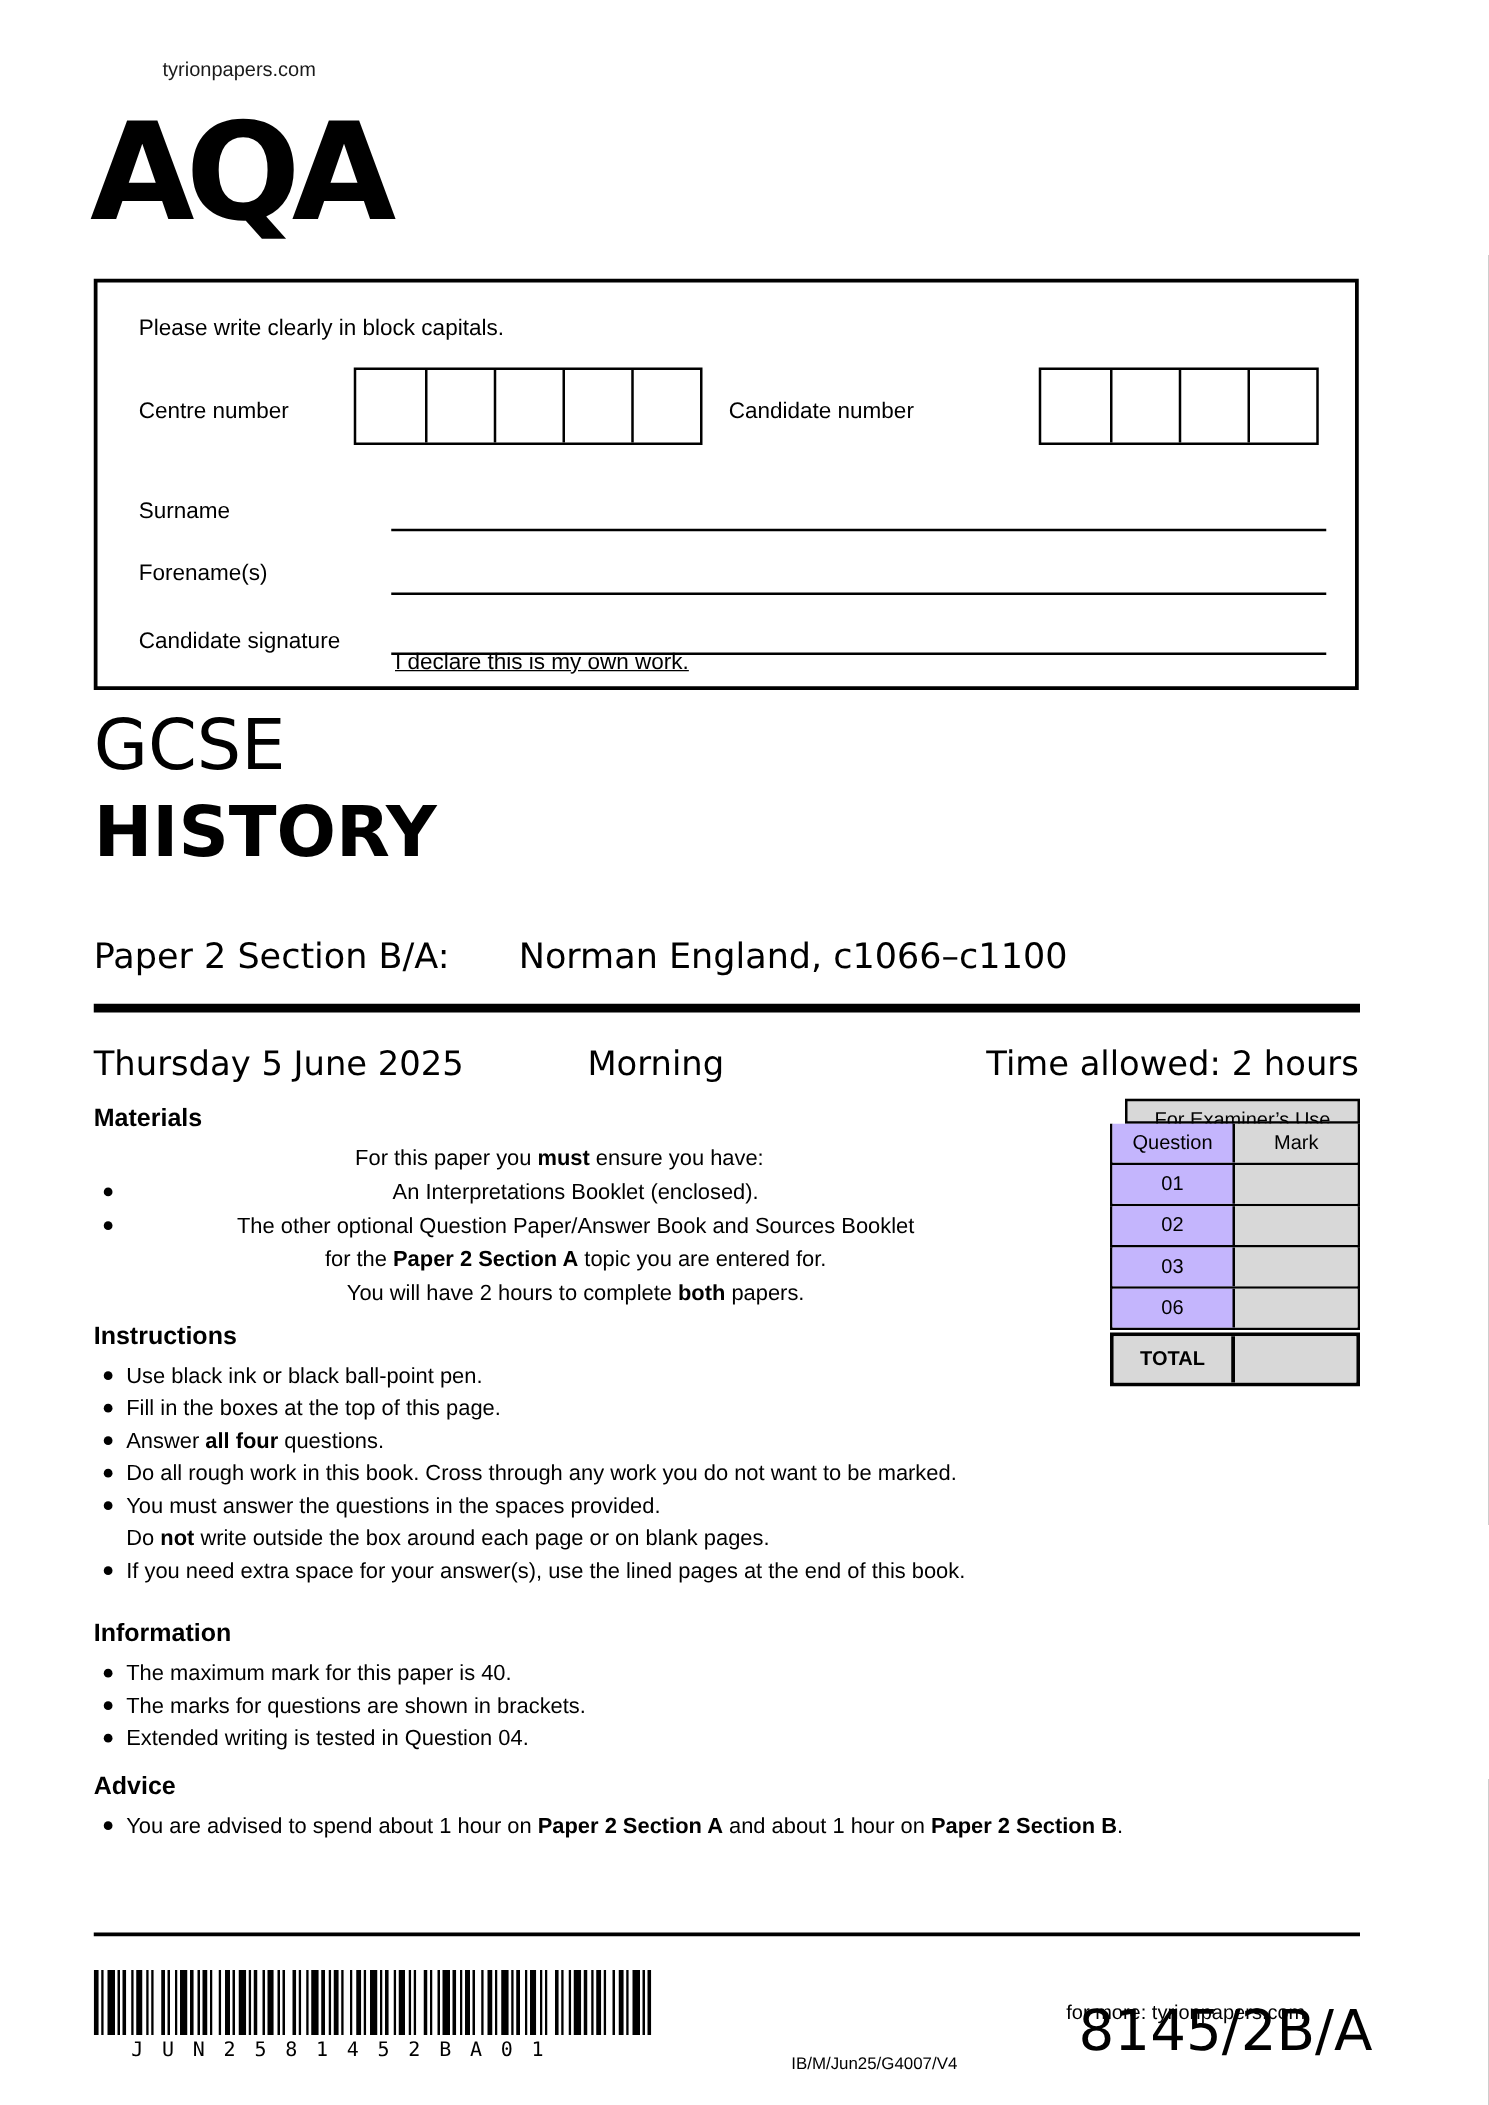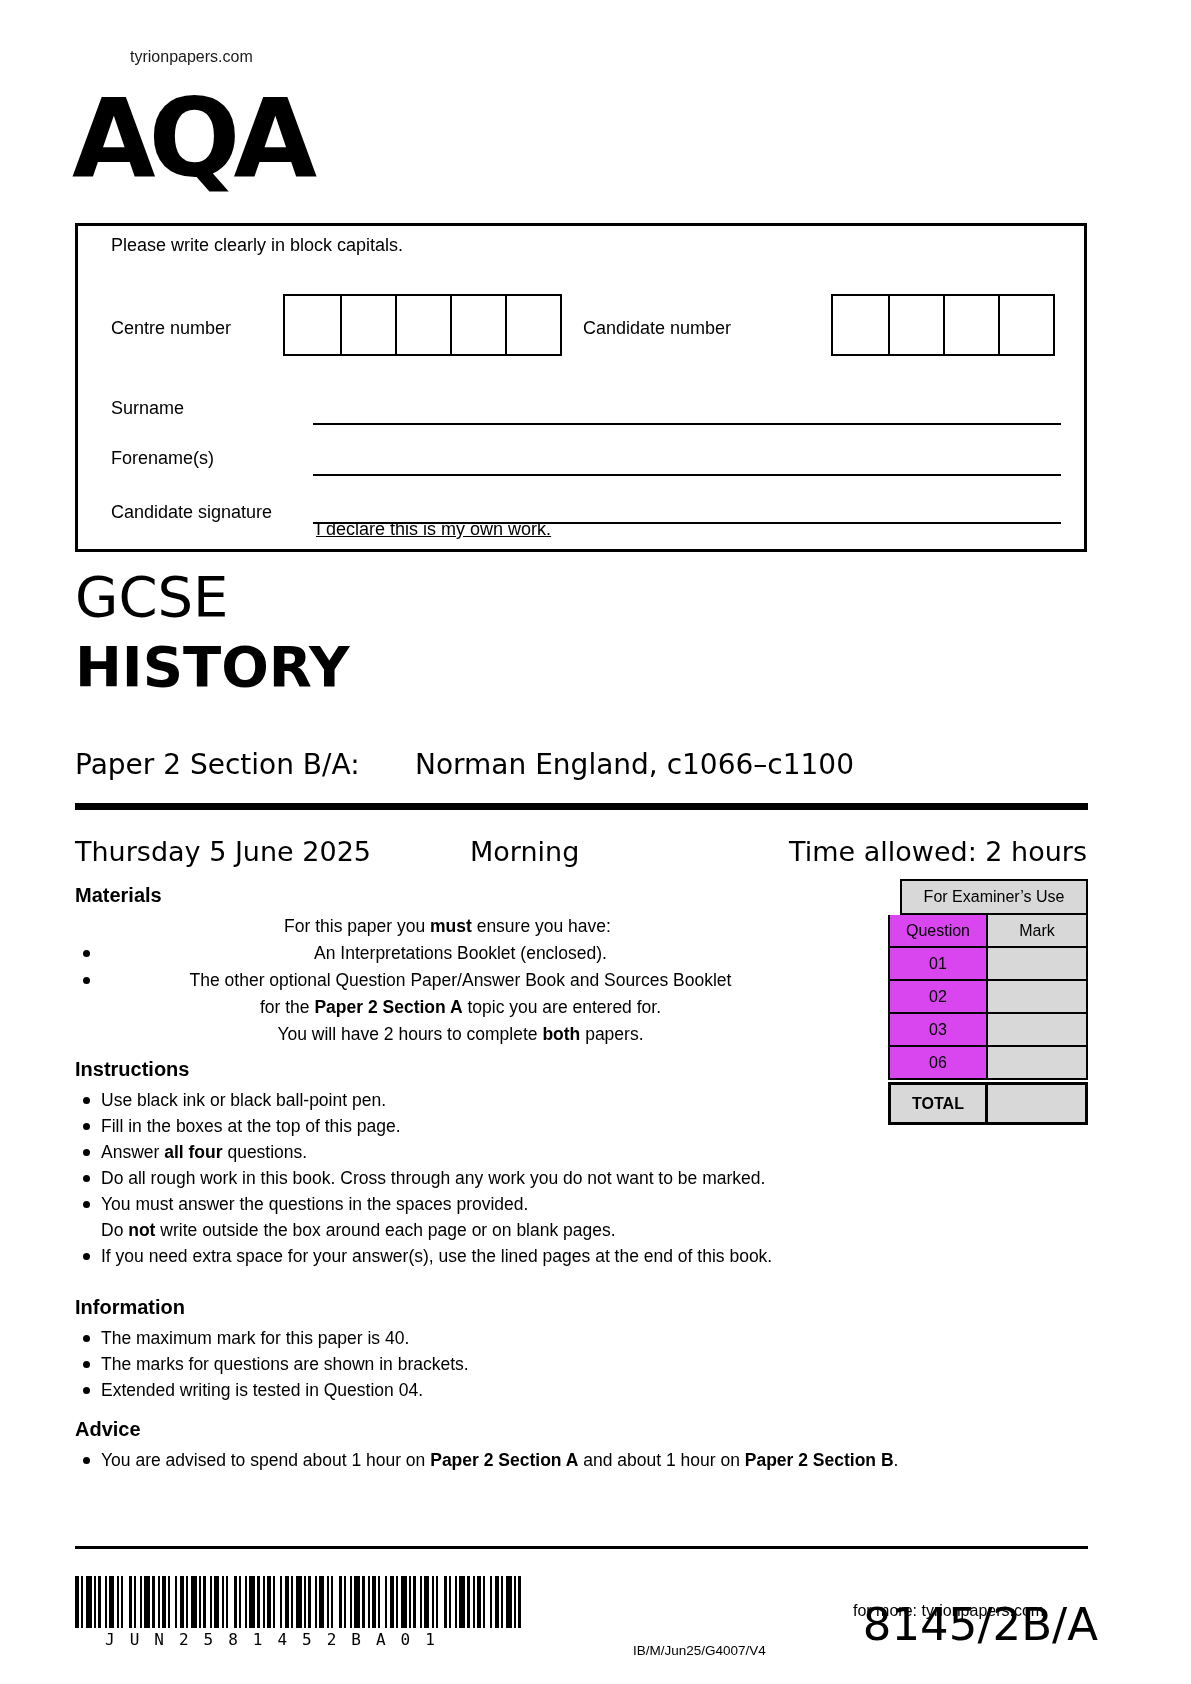--- a/index.html
+++ b/index.html
@@ -6,21 +6,21 @@
   .page{position:relative;width:1191px;height:1684px;background:#fff;color:#000;
         font-family:"Liberation Sans",sans-serif;overflow:hidden;margin:0 auto;}
 
   .wm-top{position:absolute;left:130px;top:48px;font-size:16px;color:#1a1a1a;}
   .aqa{position:absolute;left:72px;top:84px;font-family:"DejaVu Sans",sans-serif;
        font-weight:bold;font-size:108px;line-height:110px;letter-spacing:-7px;}
 
   
   .cand-box{position:absolute;left:75px;top:223px;width:1012px;height:329px;
             border:3px solid #000;box-sizing:border-box;font-size:18px;}
-  .cb-instruction{position:absolute;left:33px;top:9px;text-align:center;}
+  .cb-instruction{position:absolute;left:33px;top:26px;text-align:center;}
   .lbl{position:absolute;}
   .centre-lbl{left:33px;top:92px;}
   .cand-lbl{left:505px;top:92px;}
   .cells{position:absolute;display:flex;border:2px solid #000;height:58px;background:#fff;}
   .centre-cells{left:205px;top:68px;}
   .cand-cells{left:753px;top:68px;}
   .cells .cell{width:55px;height:100%;border-left:2px solid #000;box-sizing:border-box;}
   .cells .cell:first-child{border-left:none;}
   .surname-lbl{left:33px;top:172px;}
   .forename-lbl{left:33px;top:222px;}
@@ -53,23 +53,23 @@
   .advice{top:1416px;width:1013px;}
   .instructions .bline,.information .bline,.advice .bline{line-height:26px;}
   .bitem{display:flex;margin:0;}
   .dot{width:7px;height:7px;border-radius:50%;background:#000;margin:10px 11px 0 8px;flex:none;}
   .btext{flex:1;}
   .b{font-weight:bold;}
 
   
   .ex-table{position:absolute;left:888px;top:879px;width:200px;text-align:center;
             font-size:16px;box-sizing:border-box;}
-  .ex-title{border:2px solid #000;background:#d8d8d8;height:36px;line-height:32px;box-sizing:border-box;margin-left:12px;}
+  .ex-title{border:2px solid #000;background:#d8d8d8;height:20px;line-height:32px;box-sizing:border-box;margin-left:12px;}
   .ex-head,.ex-rowi{display:flex;border:2px solid #000;border-top:none;box-sizing:border-box;}
-  .exq{width:98px;border-right:2px solid #000;height:31px;line-height:31px;box-sizing:border-box;background:#d946ef;}
+  .exq{width:98px;border-right:2px solid #000;height:31px;line-height:31px;box-sizing:border-box;background:#c4b5fd;}
   .exm{flex:1;background:#d8d8d8;height:31px;box-sizing:border-box;}
   .ex-total{display:flex;border:3px solid #000;margin-top:2px;font-weight:bold;box-sizing:border-box;}
   .ex-total .exq{background:#d8d8d8;height:37px;line-height:37px;border-right:3px solid #000;width:97px;}
   .ex-total .exm{background:#d8d8d8;height:37px;}
 
   
   .b-rule{position:absolute;left:75px;top:1546px;width:1013px;height:3px;background:#000;}
   .barcode{position:absolute;left:75px;top:1576px;width:450px;height:52px;display:flex;overflow:hidden;}
   .barcode .br{background:#000;height:100%;flex:none;}
   .barcode .sp{background:#fff;height:100%;flex:none;}

